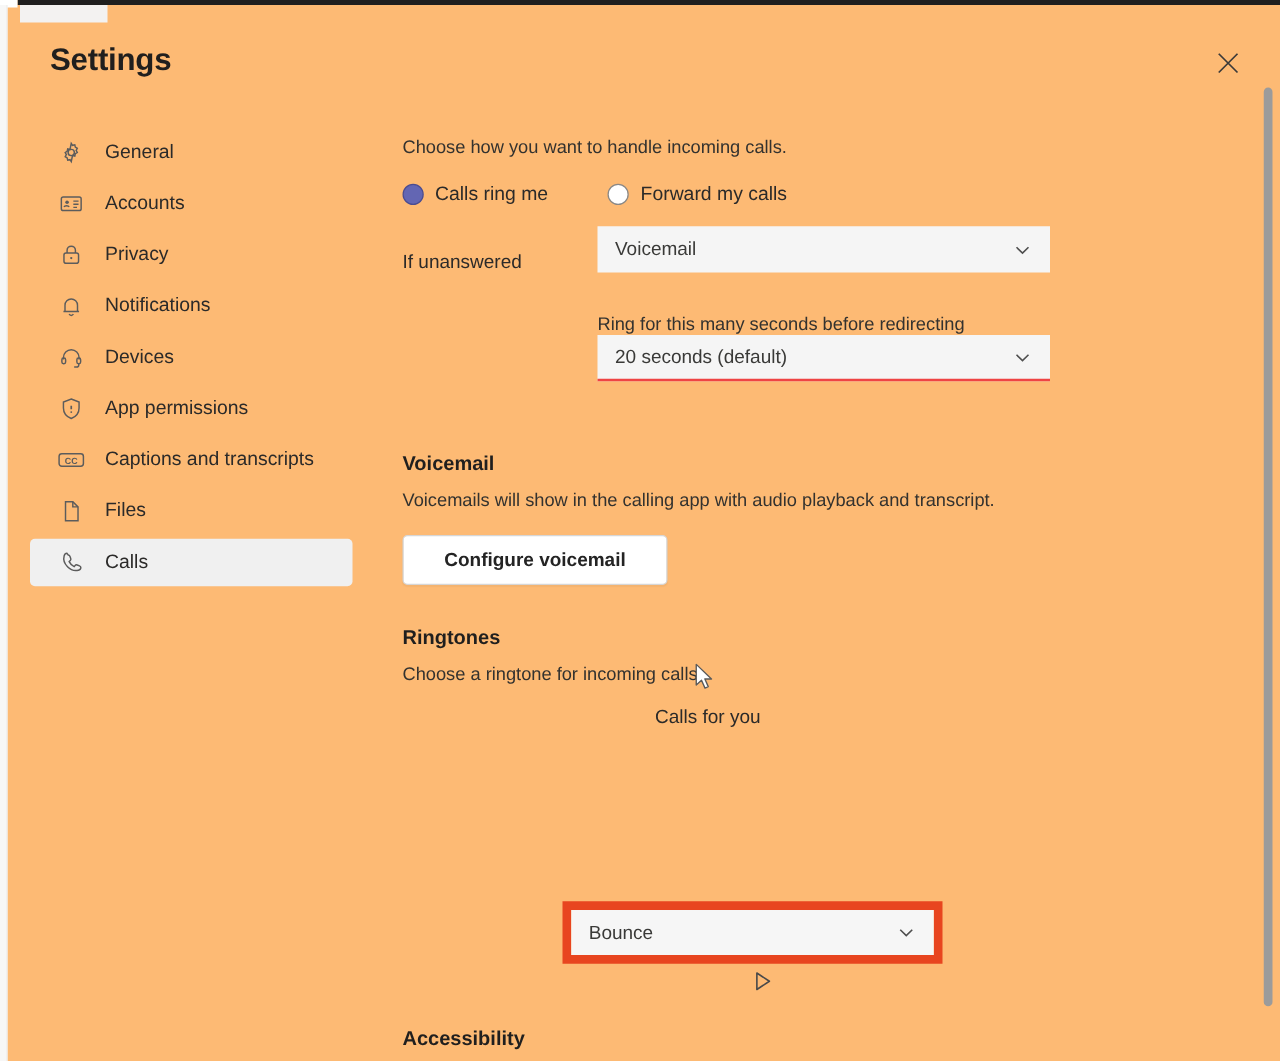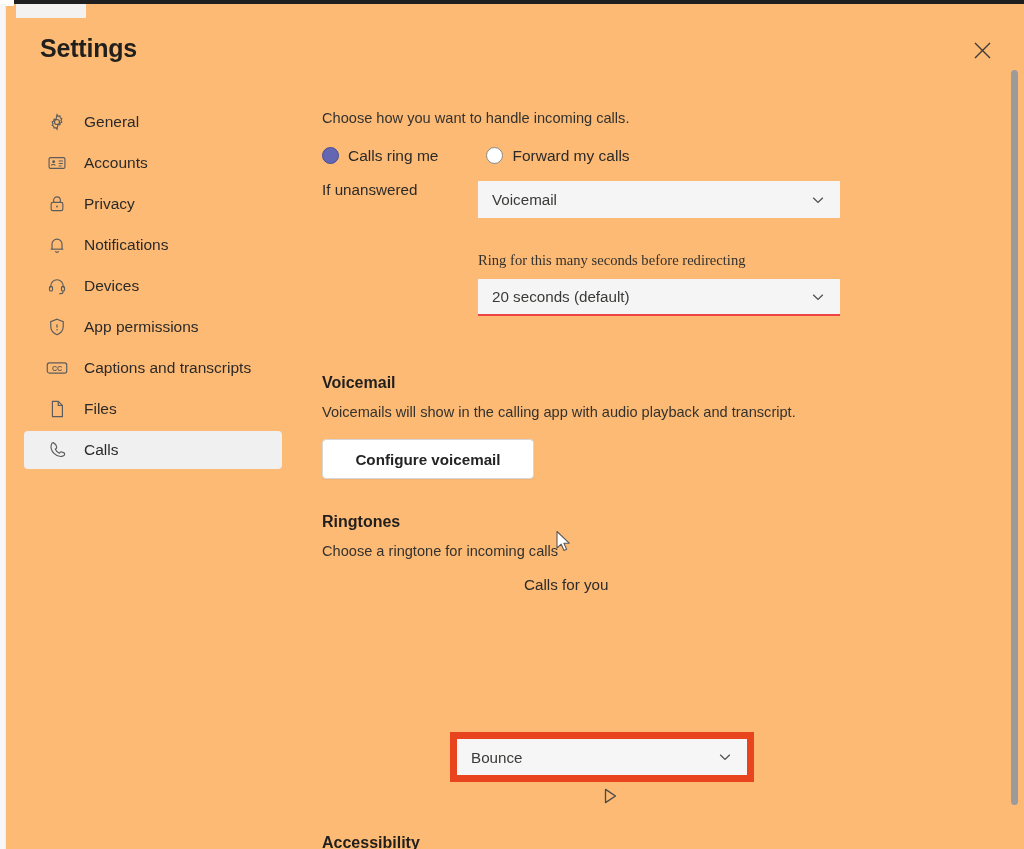--- a/index.html
+++ b/index.html
@@ -143,21 +143,21 @@
     border: 1px solid #4a4c91;
   }
   .radio-label {
     font-size: 15.5px;
     color: #2b2a29;
     white-space: nowrap;
   }
 
   .field-row {
     display: flex;
-    align-items: flex-start;
+    align-items: flex-end;
     margin-top: 16px;
   }
   .field-label {
     font-size: 15.2px;
     color: #2b2a29;
     width: 156px;
     flex: 0 0 156px;
   }
   .dropdown {
     position: relative;
@@ -188,22 +188,20 @@
     border-bottom: 2px solid #ef4444;
   }
 
   .subfield {
     margin-top: 34px;
     margin-left: 156px;
   }
   .subfield-label {
     font-size: 14.6px;
     color: #33322f;
-    margin-bottom: 10px;
-    font-family: Liberation Serif, serif;
   }
 
   .spacer-lg { height: 58px; }
   .spacer-md { height: 34px; }
   .spacer-sm { height: 22px; }
 
   .btn-secondary {
     margin-top: 16px;
     height: 40px;
     min-width: 212px;

